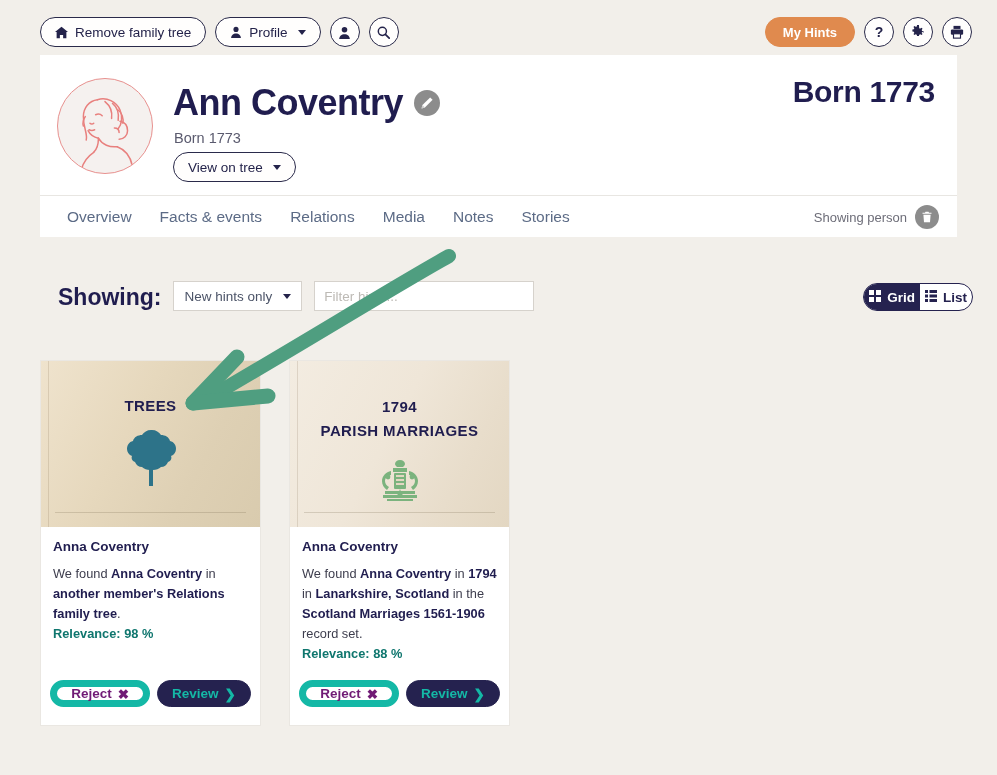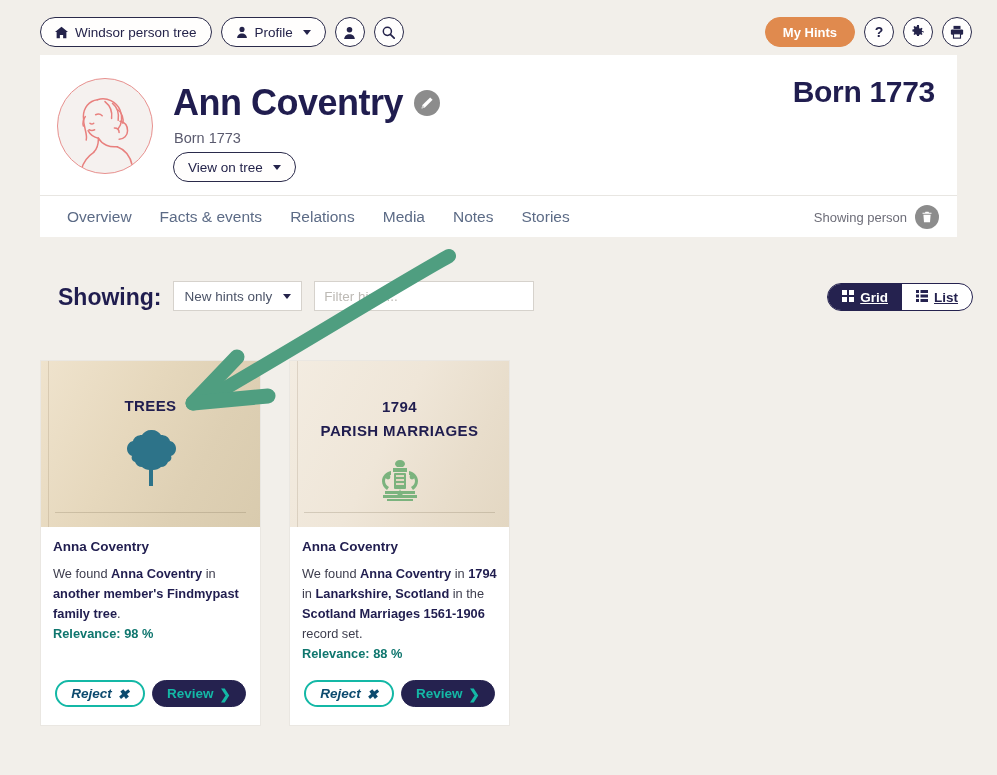--- a/index.html
+++ b/index.html
@@ -132,22 +132,22 @@
 
   
   .viewtoggle {
     position: absolute; right: 24px; top: 283px;
     display: flex; height: 28px;
     border: 1px solid #25224f; border-radius: 14px;
     overflow: hidden; background: #fff;
   }
   .vt {
     display: flex; align-items: center; gap: 6px;
-    padding: 0 14px; font-size: 13.5px; font-weight: bold;
-    color: #25224f; cursor: pointer; text-decoration: underline;
+    padding: 0 5px; font-size: 13.5px; font-weight: bold;
+    color: #25224f; cursor: pointer;
   }
   .vt.on { background: #25224f; color: #fff; }
 
   
   .cards { position: absolute; left: 40px; top: 360px; display: flex; gap: 28px; }
   .hcard {
     width: 221px; background: #fff;
     border: 1px solid #eae7e2;
     display: flex; flex-direction: column;
   }
@@ -191,21 +191,21 @@
   .relevance { font-weight: bold; color: #0f766e; }
   .hcard-actions {
     display: flex; gap: 7px; justify-content: center;
     padding: 16px 10px 18px 10px;
   }
   .btn {
     display: inline-flex; align-items: center; justify-content: center; gap: 6px;
     height: 27px; padding: 0 14px; border-radius: 14px;
     font-size: 13.5px; font-weight: bold; cursor: pointer;
   }
-  .btn-reject { background: #fff; border: 2px solid #14b8a6; color: #0c4a6e; font-style: italic; }
+  .btn-reject { background: #fff; border: 7px solid #14b8a6; color: #701a75; }
   .btn-review { background: #25224f; border: 1px solid #25224f; color: #14b8a6; }
 
   
   .annot {
     position: absolute; left: 0; top: 0; width: 997px; height: 775px;
     pointer-events: none; z-index: 50;
   }
 </style>
 </head>
 <body>
@@ -214,21 +214,21 @@
 
   <div class="topbar">
     <div class="toolbar-left">
 
       <div class="pill">
         <span class="ico">
           <svg width="13" height="13" viewBox="0 0 16 16">
               <path fill="#24234a" d="M8 1 0 7.5h2V15h4v-4h4v4h4V7.5h2L8 1z"></path>
             </svg>
         </span>
-        <span>Windsor person tree</span>
+        <span>Remove family tree</span>
       </div>
 
       <div class="pill">
         <span class="ico">
           <svg width="12" height="12" viewBox="0 0 16 16">
               <circle cx="8" cy="4.5" r="3.4" fill="#24234a"></circle>
               <path fill="#24234a" d="M1.5 16c0-3.6 2.9-6 6.5-6s6.5 2.4 6.5 6z"></path>
             </svg>
         </span>
         <span>Profile</span>
@@ -409,21 +409,21 @@
             <path fill="#2d7389" d="M27 2c-4 0-7 2-9 5-4 0-8 2-9 6-4 1-6 4-6 8 0 3 2 6 5 7-1 2 0 5 3 6 1 3 4 5 7 5 2 2 5 3 8 3v12h3V42c3 0 6-1 8-3 3 0 6-2 7-5 3-1 4-4 3-6 3-1 5-4 5-7 0-4-2-7-6-8-1-4-5-6-9-6-2-3-5-5-9-5z"></path>
             <rect x="25" y="40" width="4" height="18" fill="#2d7389"></rect>
           </svg>
         </div>
         <div class="paper-rule"></div>
       </div>
 
       <div class="hcard-body">
         <div class="hcard-name">Anna Coventry</div>
         <div class="hcard-text">
-          <span>We found <b>Anna Coventry</b> in <b>another member's Findmypast family tree</b>.</span>
+          <span>We found <b>Anna Coventry</b> in <b>another member's Relations family tree</b>.</span>
           <div>
             <span class="relevance">Relevance:</span>
             <span class="relevance">98 %</span>
           </div>
         </div>
       </div>
 
       <div class="hcard-actions">
         <div class="btn btn-reject">
           <span>Reject</span>

